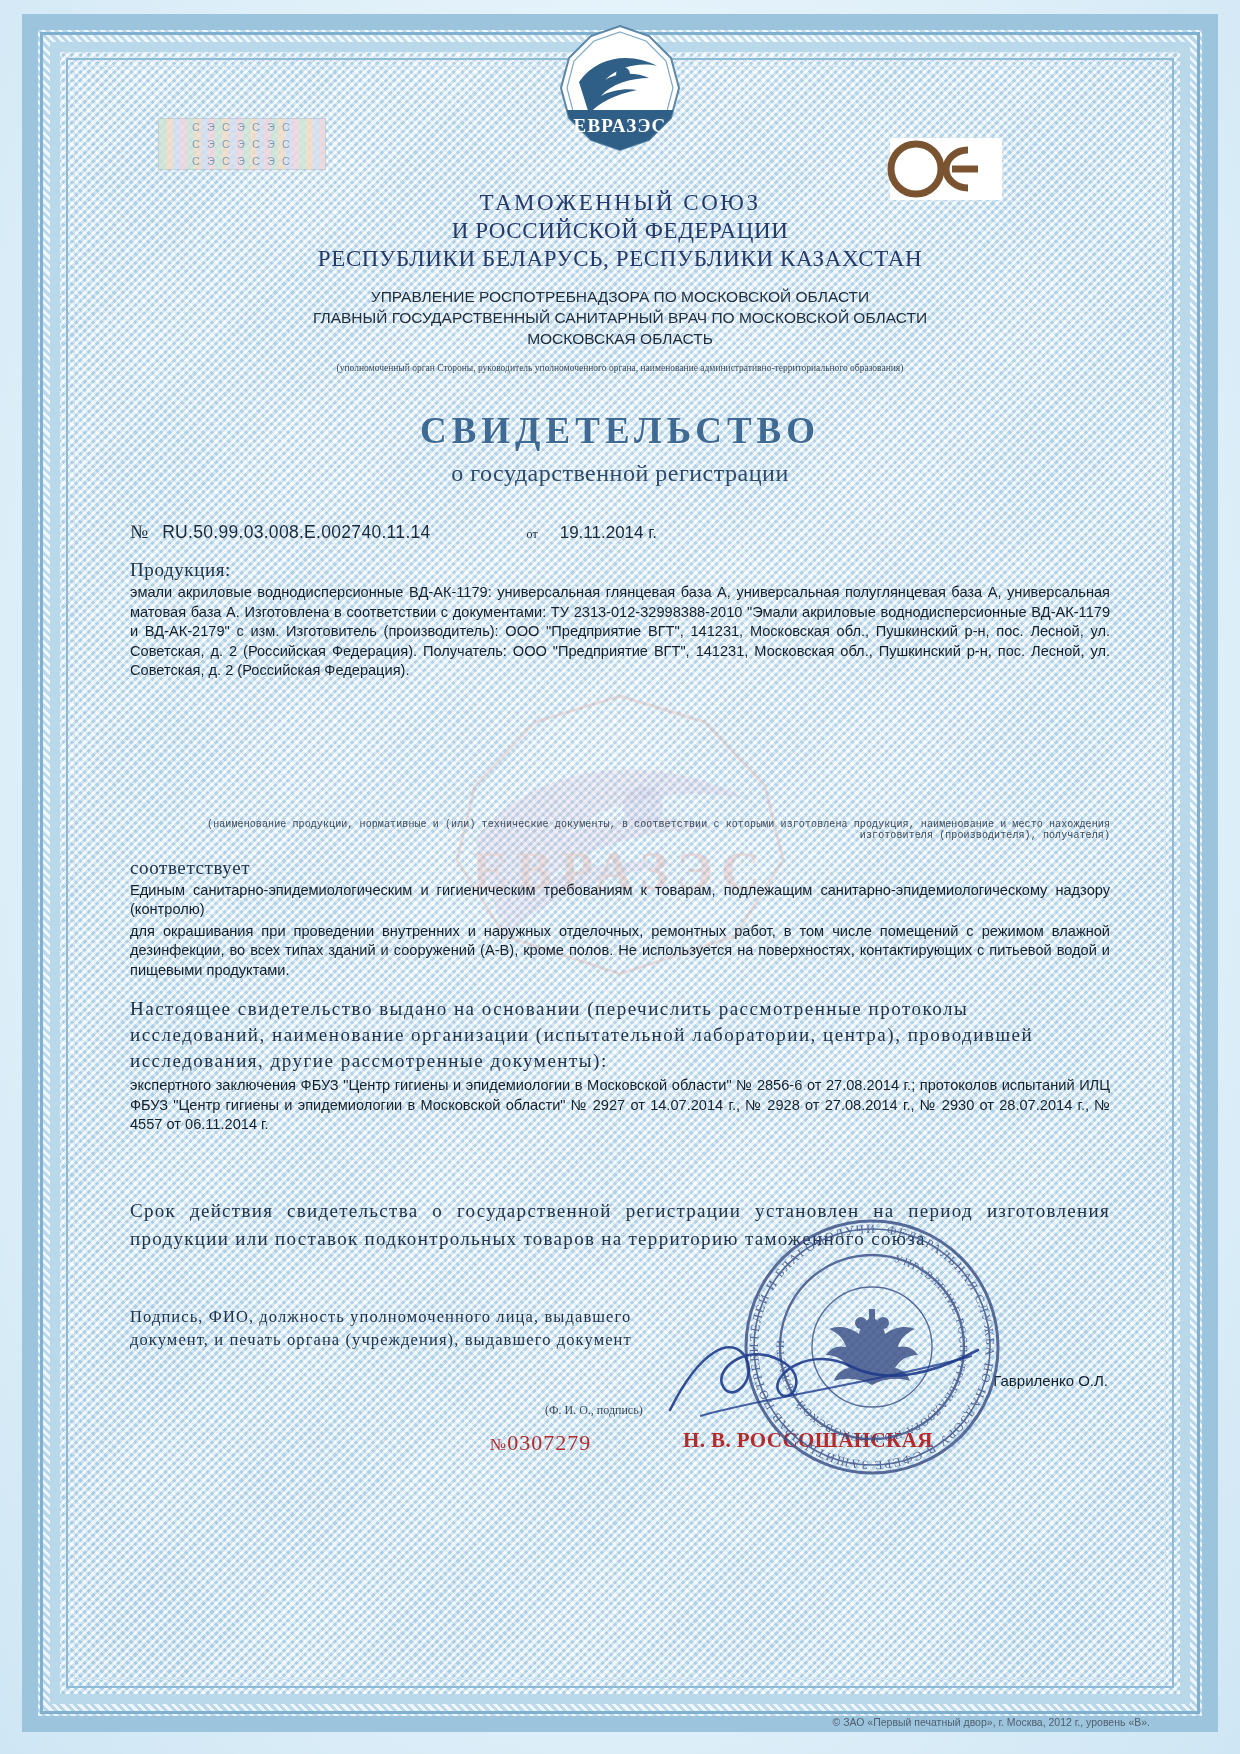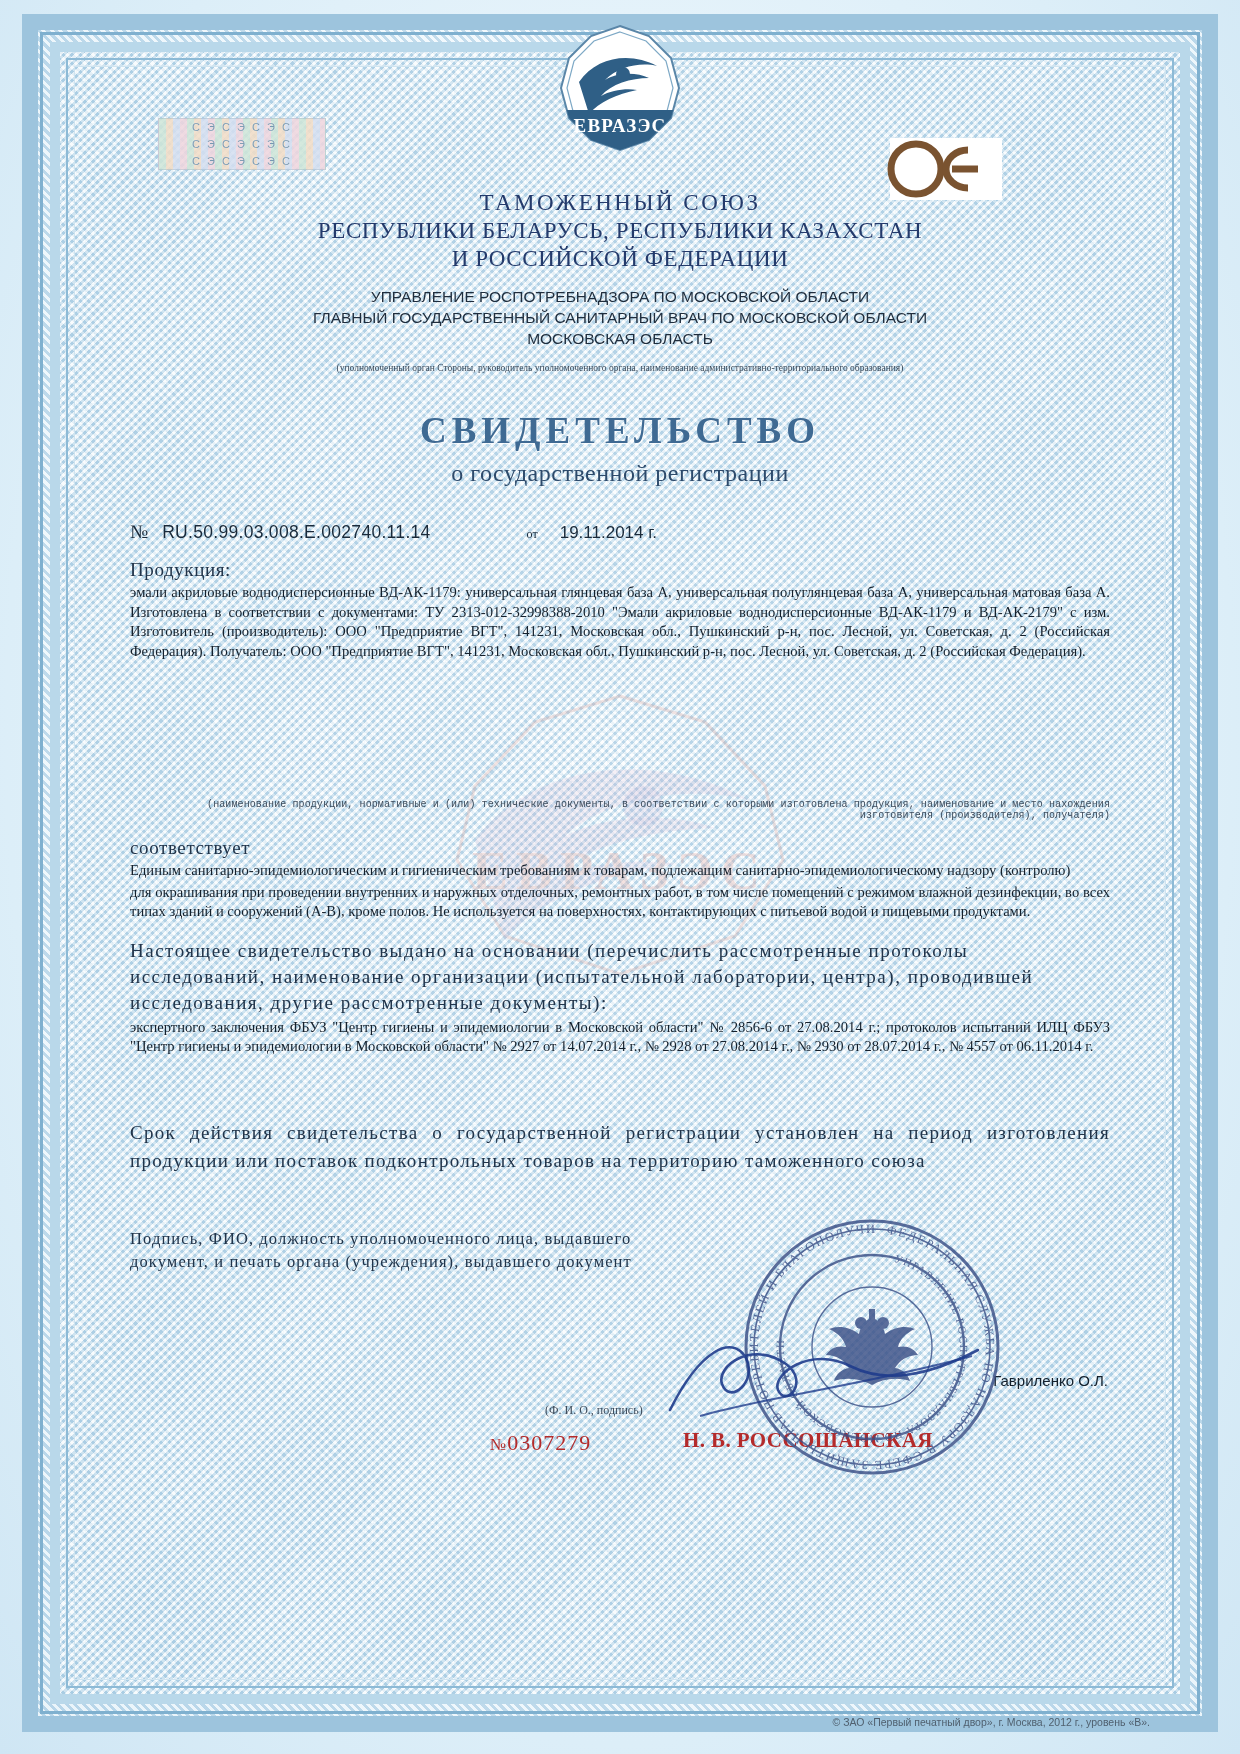--- a/index.html
+++ b/index.html
@@ -164,21 +164,21 @@
   .field-label {
     font-family: "Liberation Serif", serif;
     font-size: 19px;
     color: #21344a;
     letter-spacing: .6px;
     margin-top: 16px;
   }
   .field-label.spaced { letter-spacing: 1.5px; line-height: 26px; }
 
   .field-value {
-    font-family: Liberation Serif, serif;
+    font-family: Liberation Sans, sans-serif;
     font-size: 14.6px;
     line-height: 19.5px;
     color: #14202c;
     text-align: justify;
     margin-top: 2px;
   }
 
   .hint {
     font-family: Liberation Mono, monospace;
     font-size: 10px;
@@ -335,22 +335,22 @@
                C205 122, 275 124, 310 138 C240 140, 175 158, 140 192
                C178 172, 240 168, 272 174 C195 184, 130 212, 100 250 Z" fill="#c9a6c9" opacity=".55"></path>
       <circle cx="238" cy="116" r="20" fill="#b79ac9" opacity=".55"></circle>
     </svg>
     <div class="wm-text">ЕВРАЗЭС</div>
   </div>
 
   <div id="content">
 
     <div class="ts-title ts-l1">ТАМОЖЕННЫЙ СОЮЗ</div>
+    <div class="ts-title ts-l3">И РОССИЙСКОЙ ФЕДЕРАЦИИ</div>
     <div class="ts-title ts-l2">РЕСПУБЛИКИ БЕЛАРУСЬ, РЕСПУБЛИКИ КАЗАХСТАН</div>
-    <div class="ts-title ts-l3">И РОССИЙСКОЙ ФЕДЕРАЦИИ</div>
 
     <div class="org-block">
       <div>УПРАВЛЕНИЕ РОСПОТРЕБНАДЗОРА ПО МОСКОВСКОЙ ОБЛАСТИ</div>
       <div>ГЛАВНЫЙ ГОСУДАРСТВЕННЫЙ САНИТАРНЫЙ ВРАЧ ПО МОСКОВСКОЙ ОБЛАСТИ</div>
       <div>МОСКОВСКАЯ ОБЛАСТЬ</div>
     </div>
 
     <div class="caption-small">(уполномоченный орган Стороны, руководитель уполномоченного органа, наименование административно-территориального образования)</div>
 
     <div class="cert-word">СВИДЕТЕЛЬСТВО</div>

